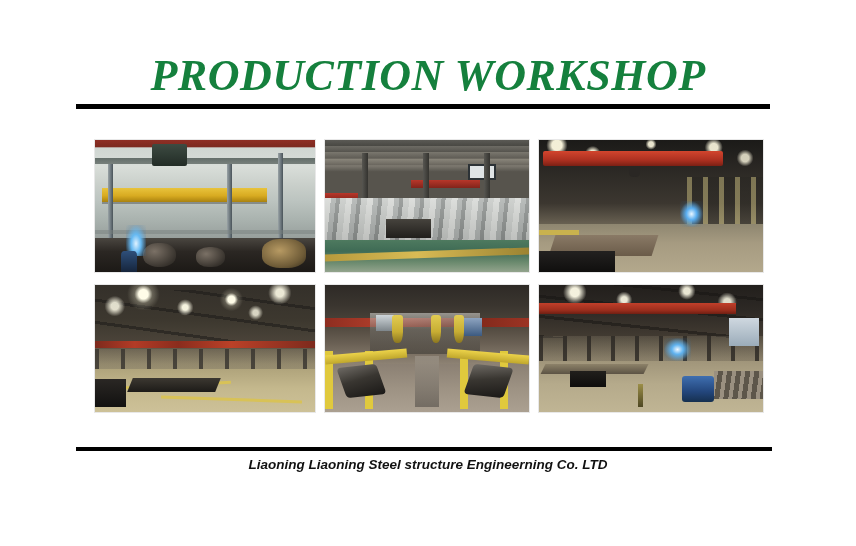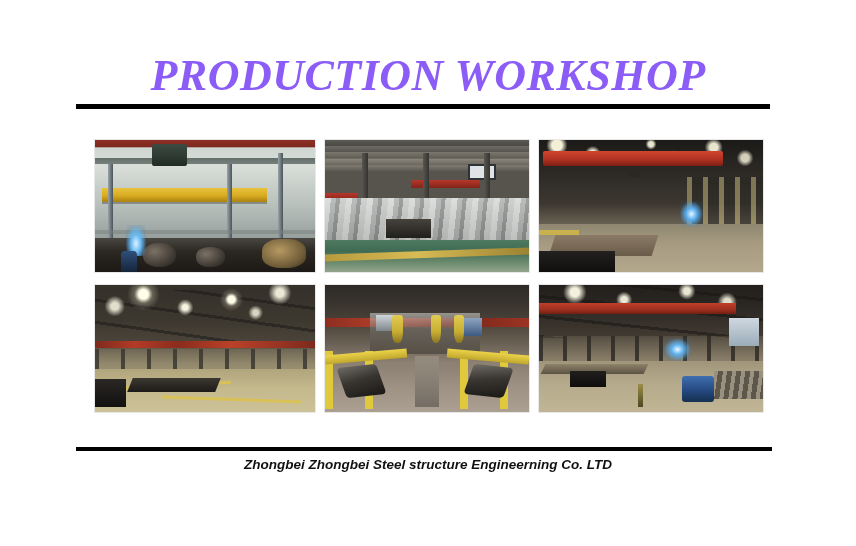--- a/index.html
+++ b/index.html
@@ -30,21 +30,21 @@
     width: 856px;
     text-align: center;
   }
   .slide-title {
     font-family: "Liberation Serif", "DejaVu Serif", serif;
     font-style: italic;
     font-weight: bold;
     font-size: 44px;
     line-height: 48px;
     letter-spacing: 0.5px;
-    color: #8b5cf6;
+    color: #15803d;
     white-space: nowrap;
   }
   .rule-top {
     position: absolute;
     left: 76px;
     top: 104px;
     width: 694px;
     height: 5px;
     background: #000000;
   }
@@ -716,16 +716,16 @@
       <div class="p6-stack"></div>
       <div class="p6-bluemachine"></div>
       <div class="p6-post"></div>
 
     </div>
 
   </div>
 
   <div class="rule-bottom"></div>
   <div class="footer-block">
-    <div class="footer-text">Zhongbei Zhongbei Steel structure Engineerning Co. LTD</div>
+    <div class="footer-text">Liaoning Liaoning Steel structure Engineerning Co. LTD</div>
   </div>
 
 </div>
 
 </body></html>

